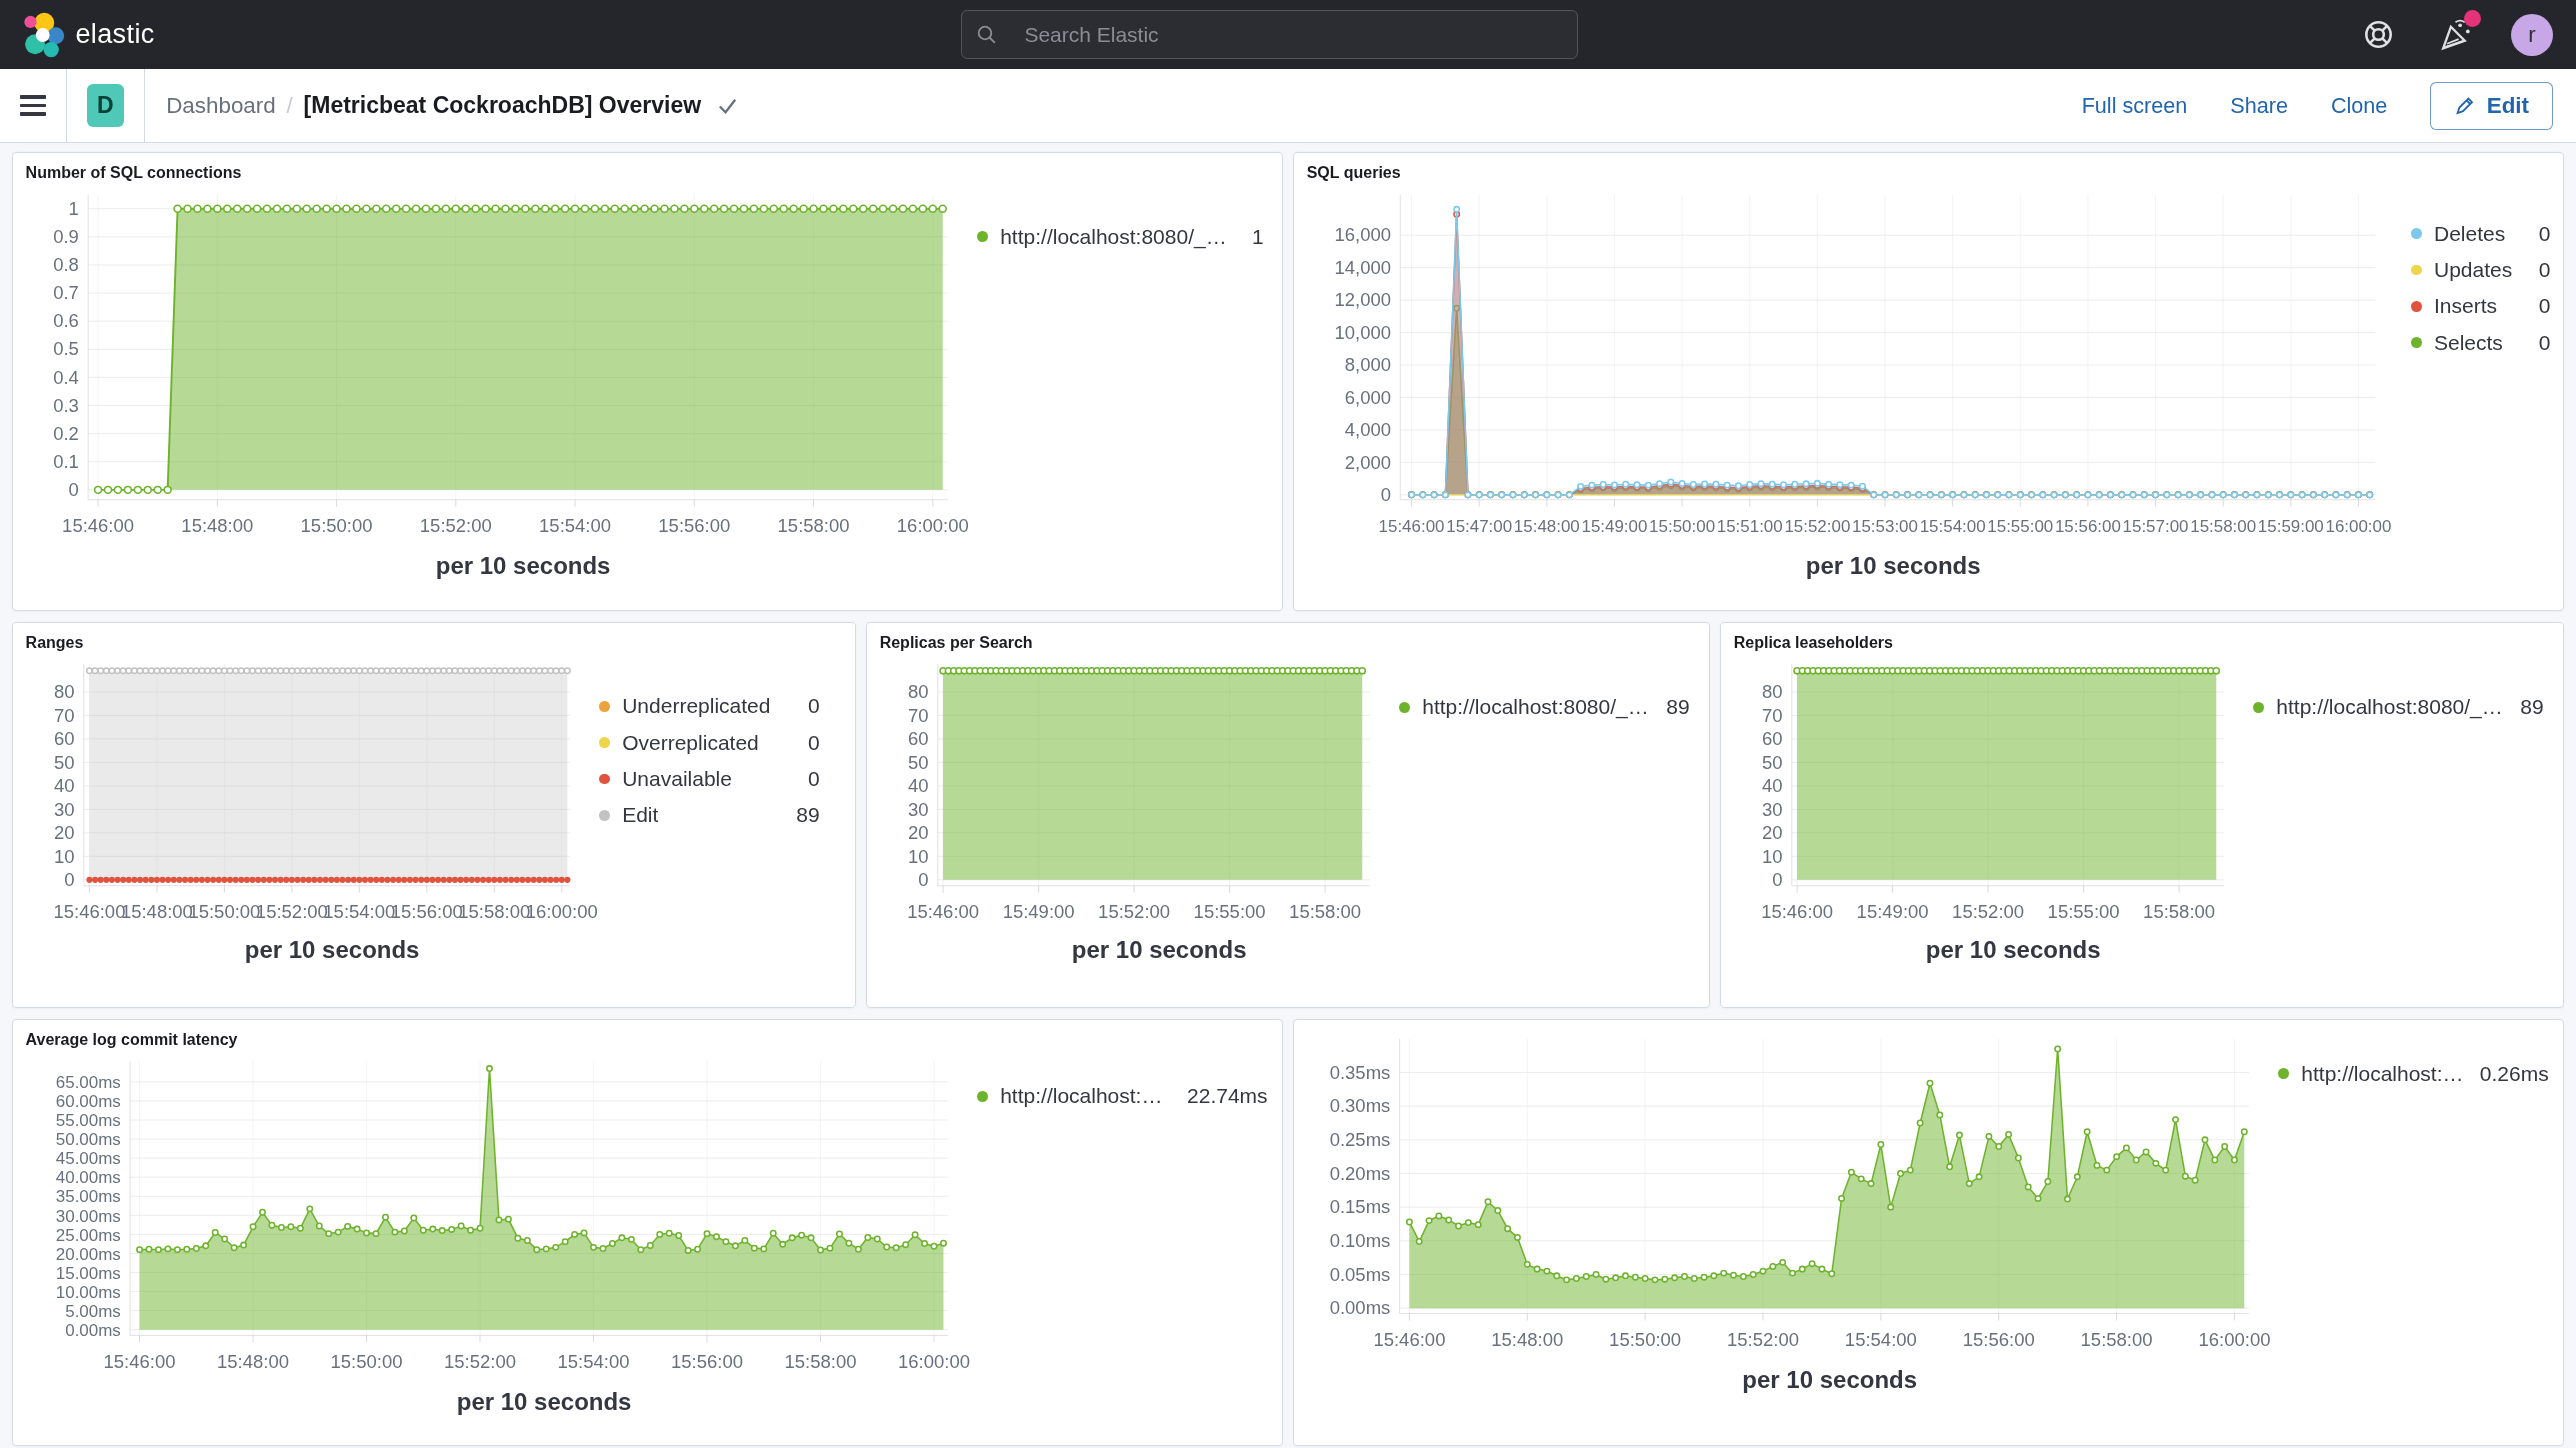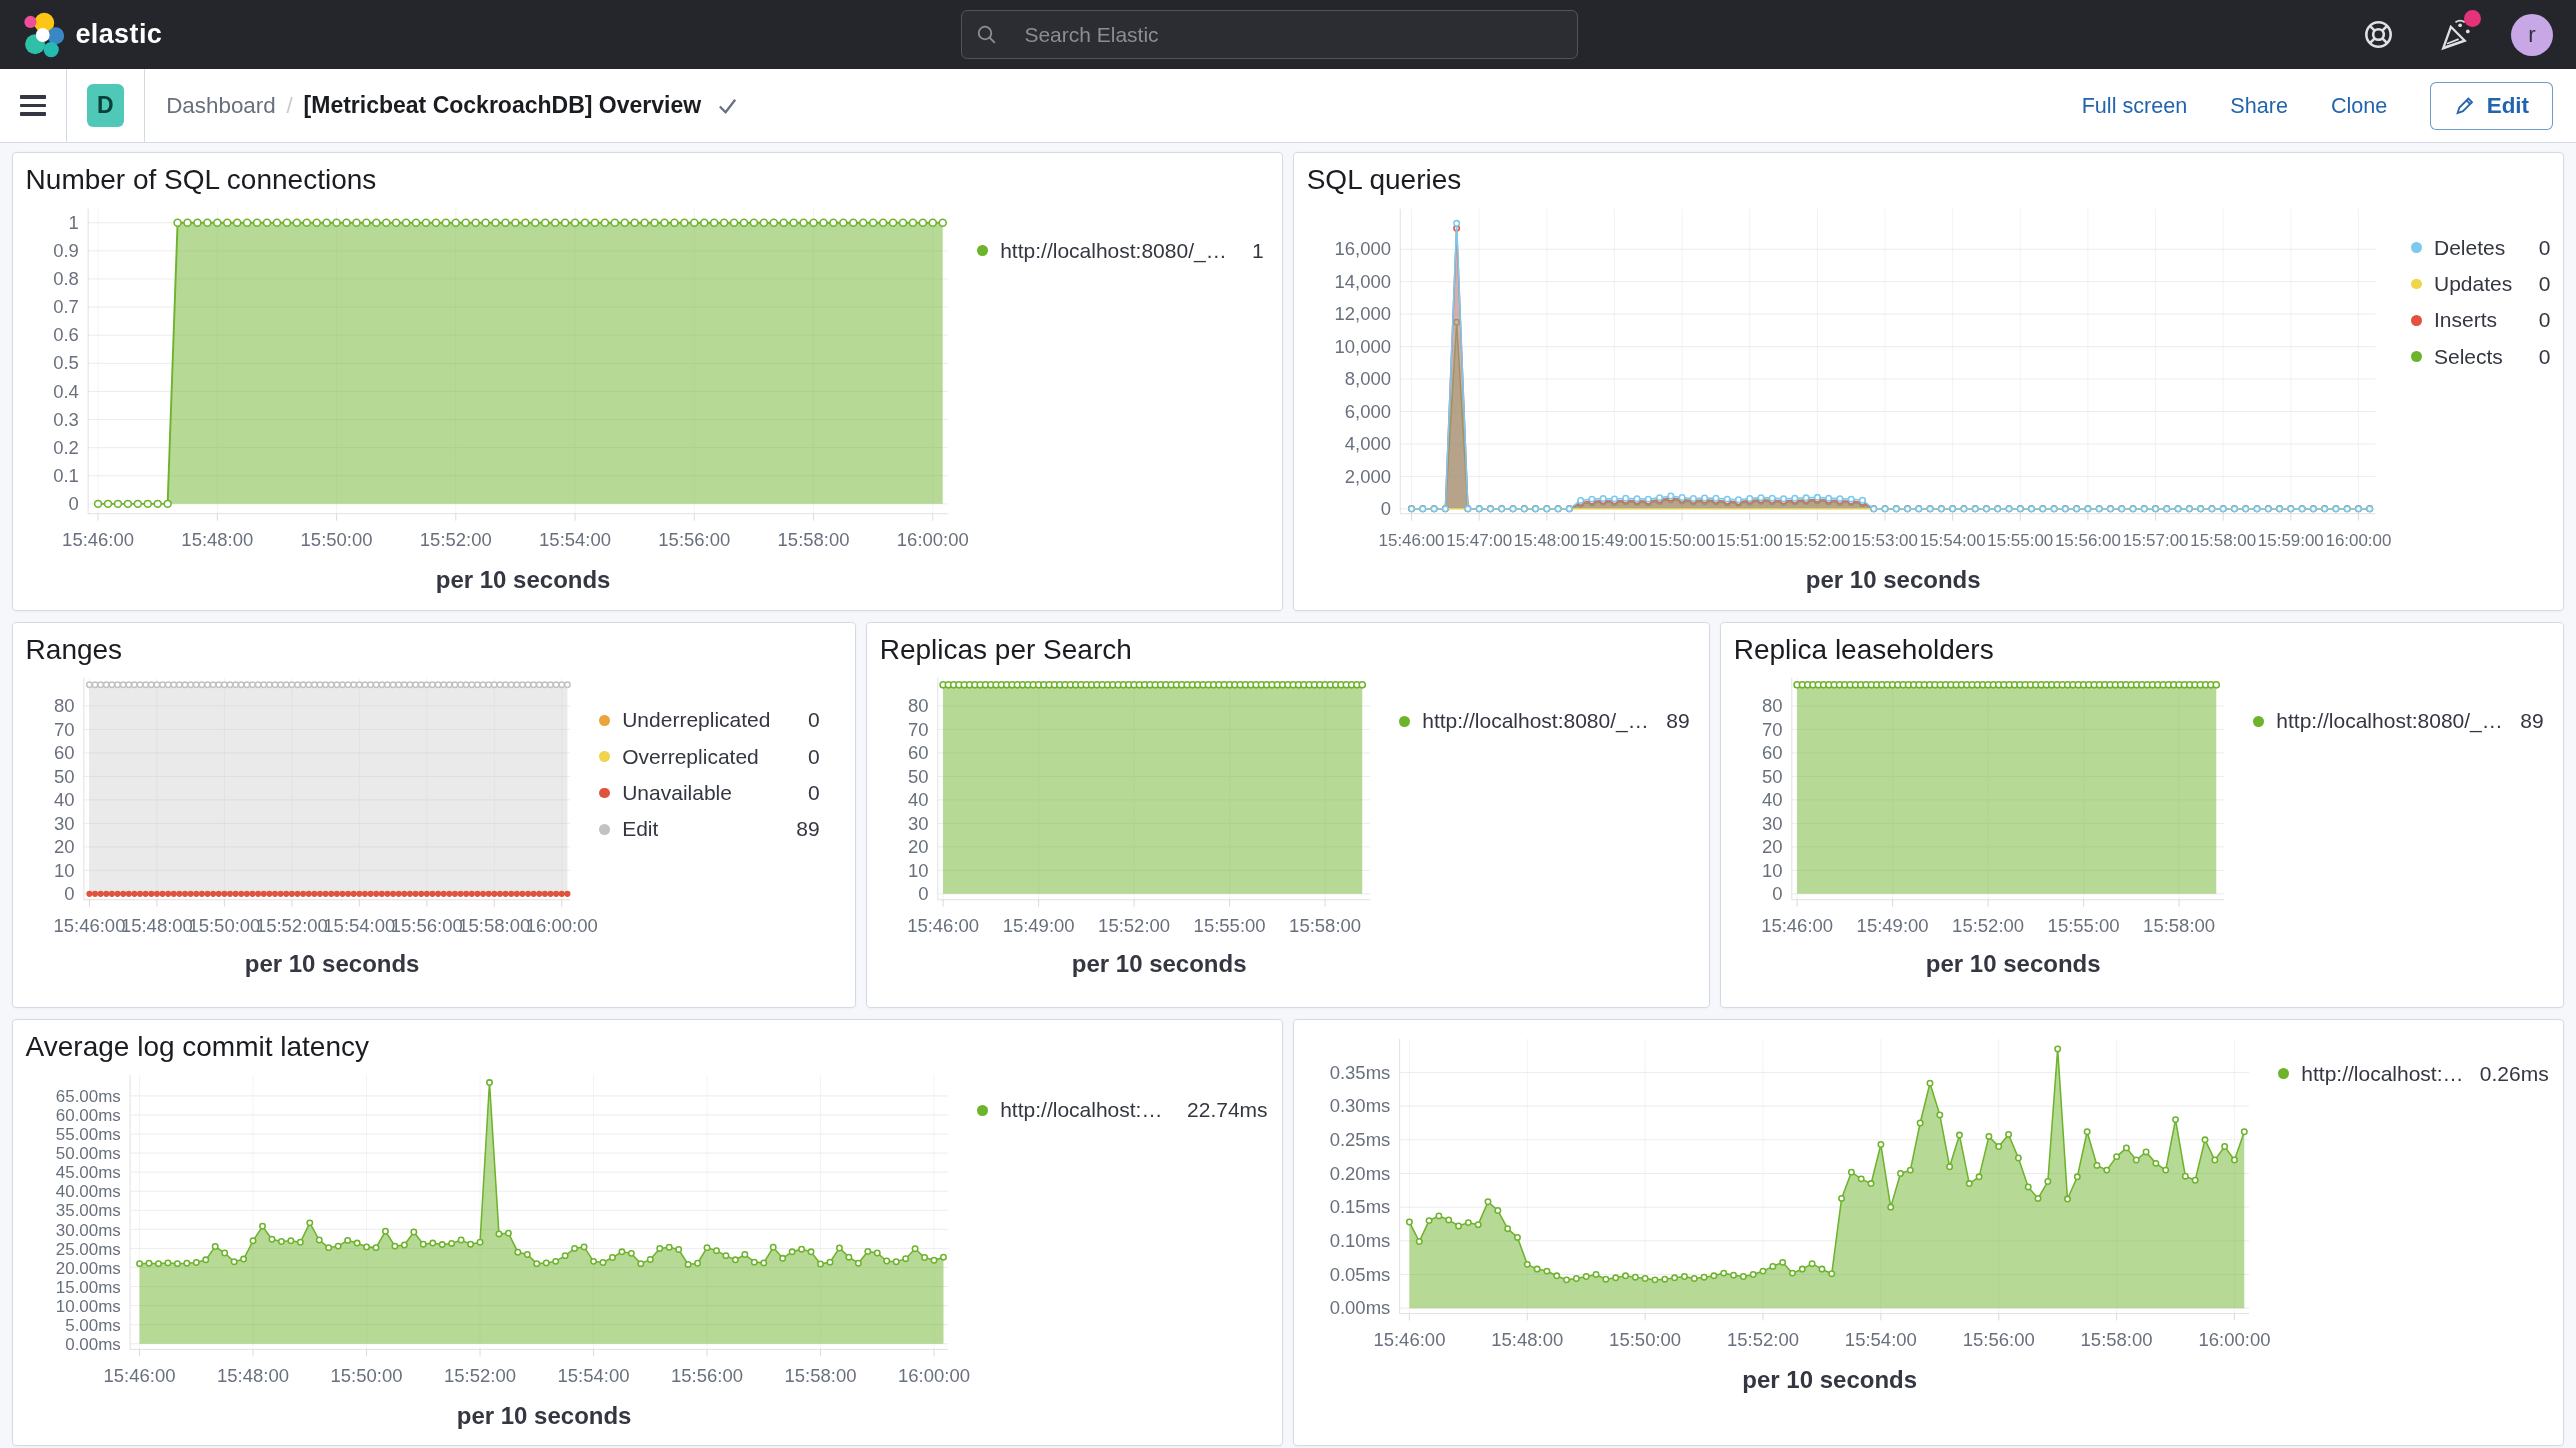--- a/index.html
+++ b/index.html
@@ -8,21 +8,21 @@
     width:2576px; height:1448px; overflow:hidden;
     font-family:"Liberation Sans", sans-serif;
     background:#f6f7fa; color:#343741;
   }
   
   .top-bar {
     position:relative; height:69px; background:#24262b;
     display:flex; align-items:center;
   }
   .logo { margin-left:21.6px; width:43px; height:46px; }
-  .brand { color:#fff; font-size:27px; font-weight:700; margin-left:10.8px; letter-spacing:0.4px; }
+  .brand { color:#fff; font-size:27px; font-weight:400; margin-left:10.8px; letter-spacing:0.4px; }
   .search-box {
     position:absolute; left:961px; top:10px; width:617px; height:49px;
     background:#2b2d33; border:0.8px solid #53555c; border-radius:6.2px;
     display:flex; align-items:center; padding:0 14px; cursor:text;gap:16px;
   }
   .search-box .ph { color:#8a8d93; font-size:21px; margin-left:10.8px; }
   .top-icons { margin-left:auto; display:flex; align-items:center; gap:35px; padding-right:23px; }
   .icon-btn { position:relative; width:42px; height:42px; display:flex; align-items:center; justify-content:center; cursor:pointer; }
   .notif-dot { position:absolute; top:-3.1px; right:-4.6px; width:17px; height:17px; border-radius:50%; background:#e5337a; }
   .avatar {
@@ -63,21 +63,21 @@
     grid-template-columns:repeat(6, 1fr);
     grid-template-rows:459px 386px 427px;
   }
   .panel {
     background:#fff; border:0.8px solid #d3dae6; border-radius:4.6px;
     padding:10.8px 12.3px; box-shadow:0 0.8px 2.3px rgba(0,0,0,0.04);
     overflow:hidden;
   }
   .span3 { grid-column:span 3; }
   .span2 { grid-column:span 2; }
-  .panel h3 { margin:0 0 4.6px 0; font-size:28px; font-weight:400; color:#1a1c21; }
+  .panel h3 { margin:0 0 4.6px 0; font-size:16px; font-weight:700; color:#1a1c21; }
   .chart-row { display:flex; }
   .chart-col { flex:none; }
   svg.chart { overflow:visible; display:block; }
   .yt { font-size:24px; fill:#69707d; }
   .xt { fill:#69707d; }
   .axis-title { text-align:center; font-size:24px; font-weight:700; color:#343741; margin-top:3.1px; }
   .legend { flex:none; display:flex; flex-direction:column; padding-left:18.5px; }
   .legend-row { display:flex; align-items:center; margin-bottom:12.3px; cursor:pointer; }
   .legend-row .dot { flex:none; width:10.8px; height:10.8px; border-radius:50%; margin-right:12.3px; }
   .legend-row .lb { font-size:21px; color:#343741; white-space:nowrap; overflow:hidden; text-overflow:ellipsis; }

